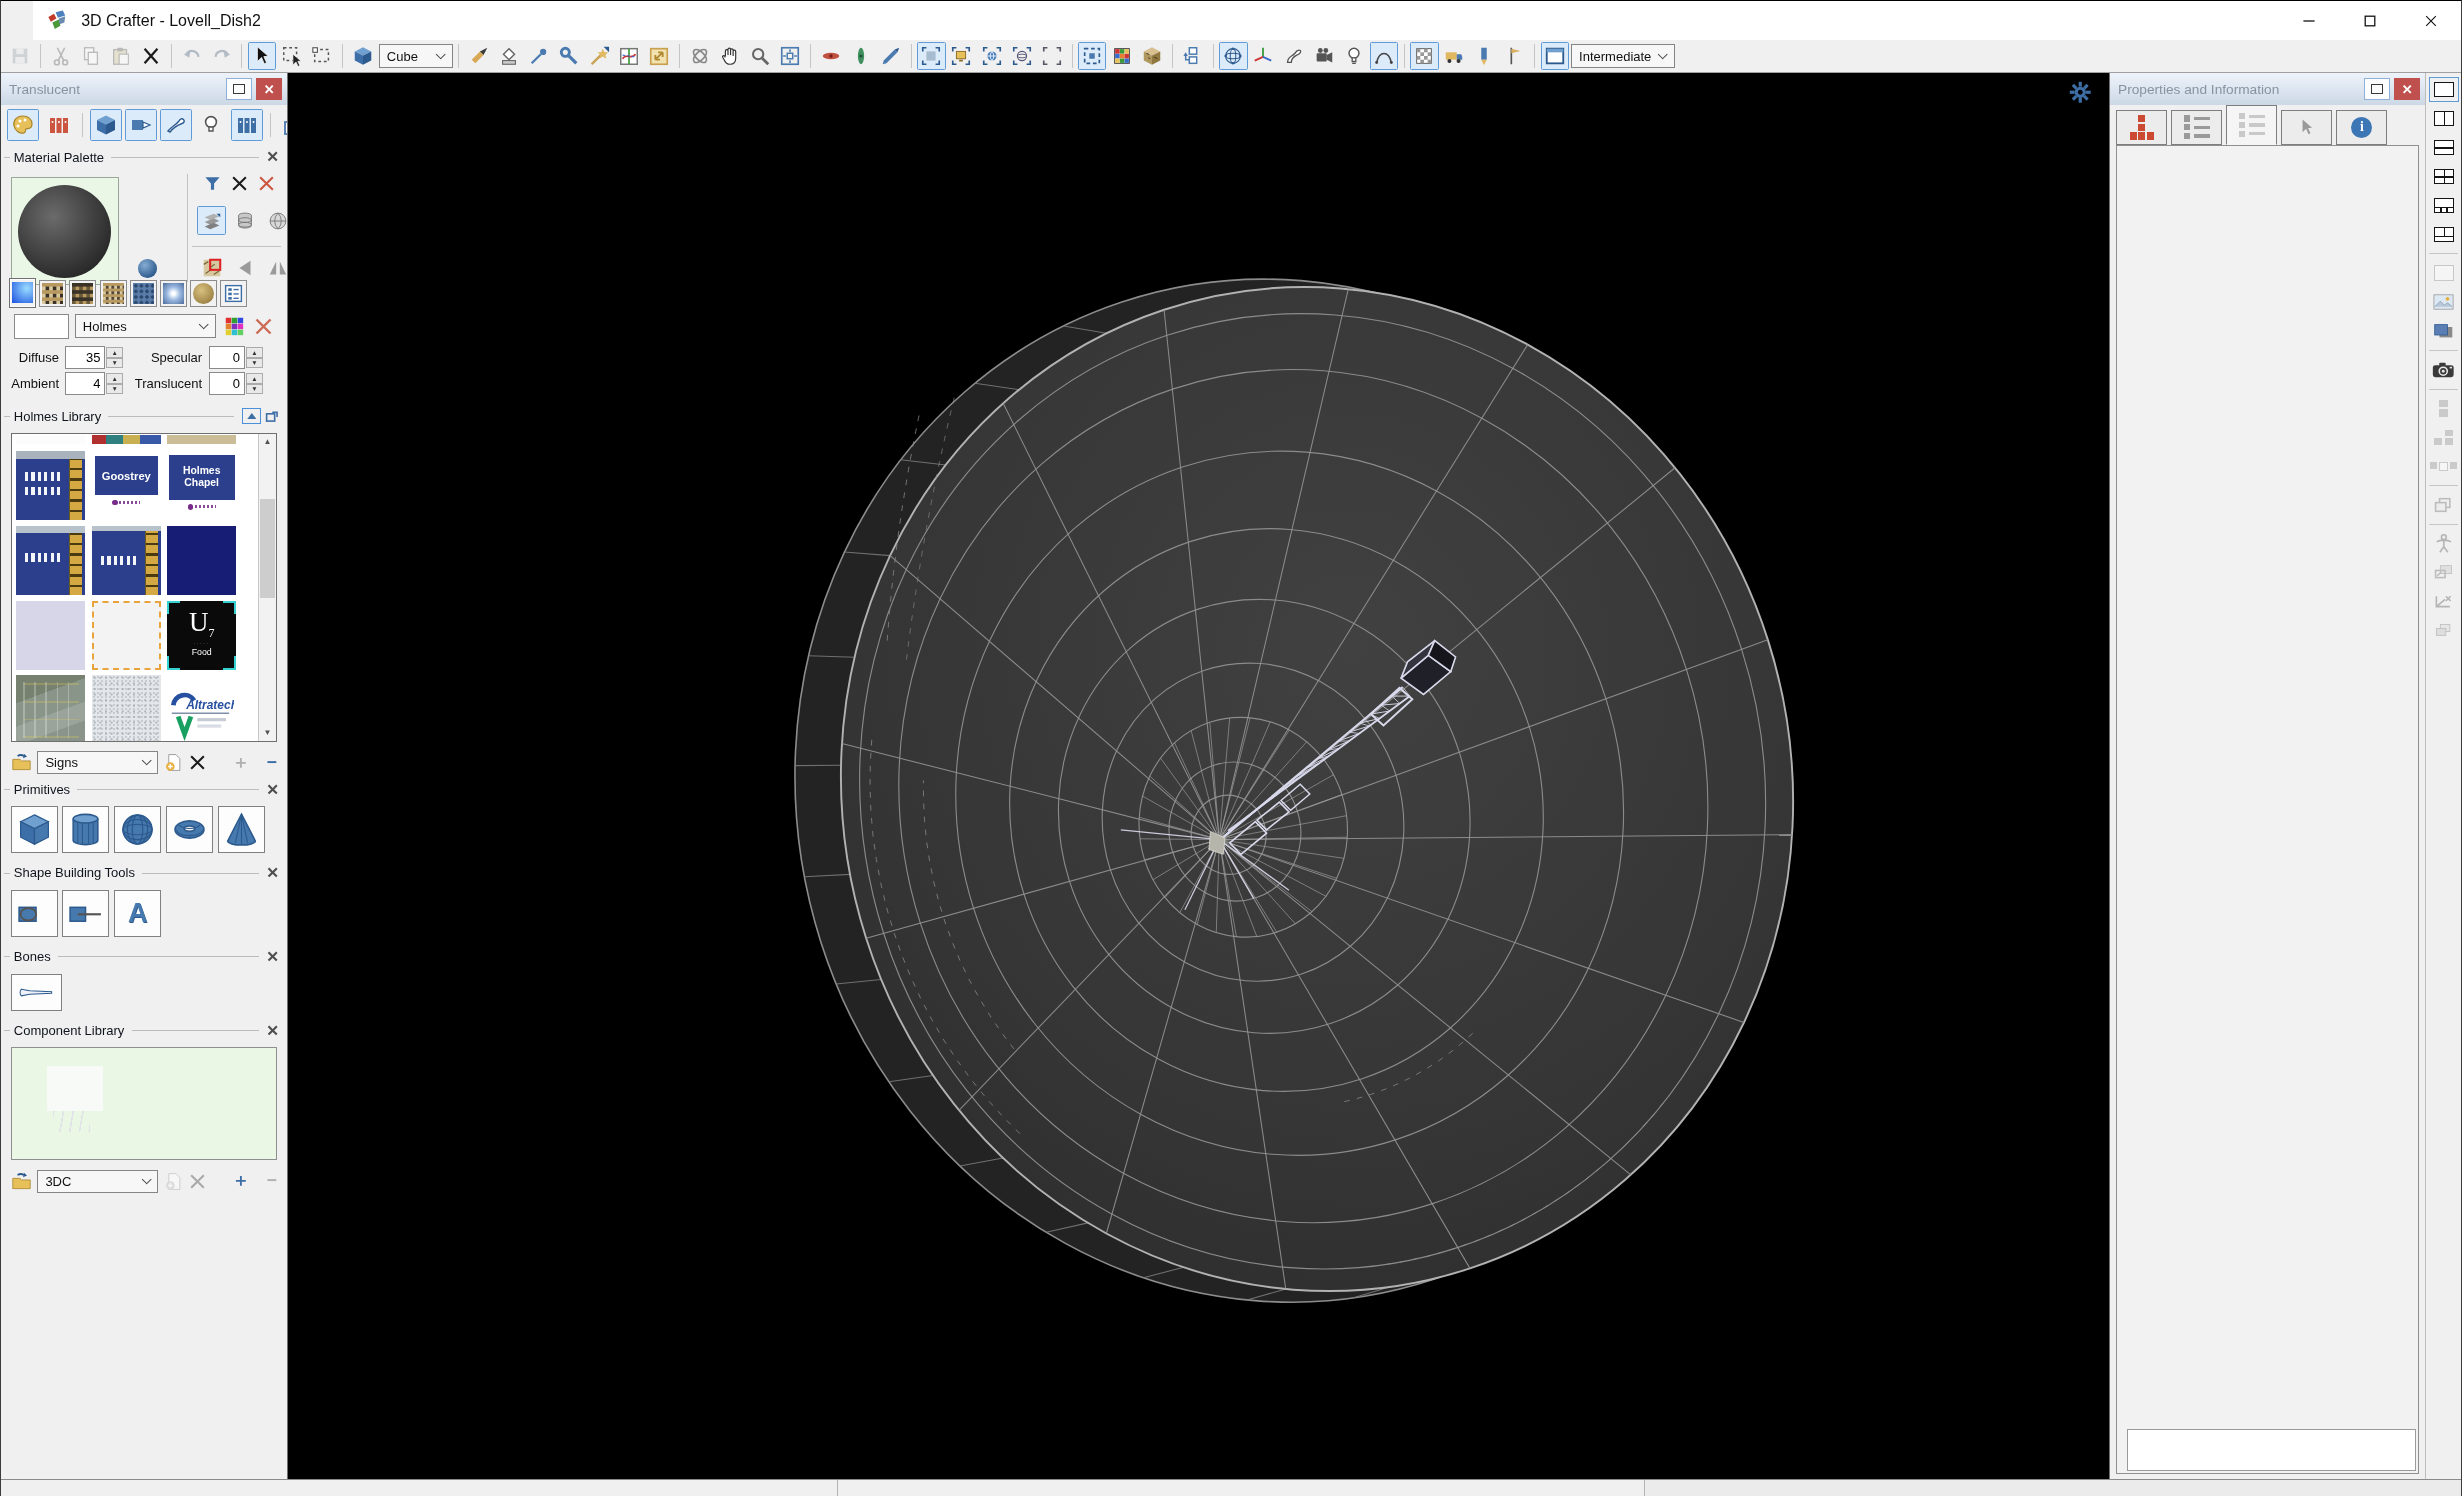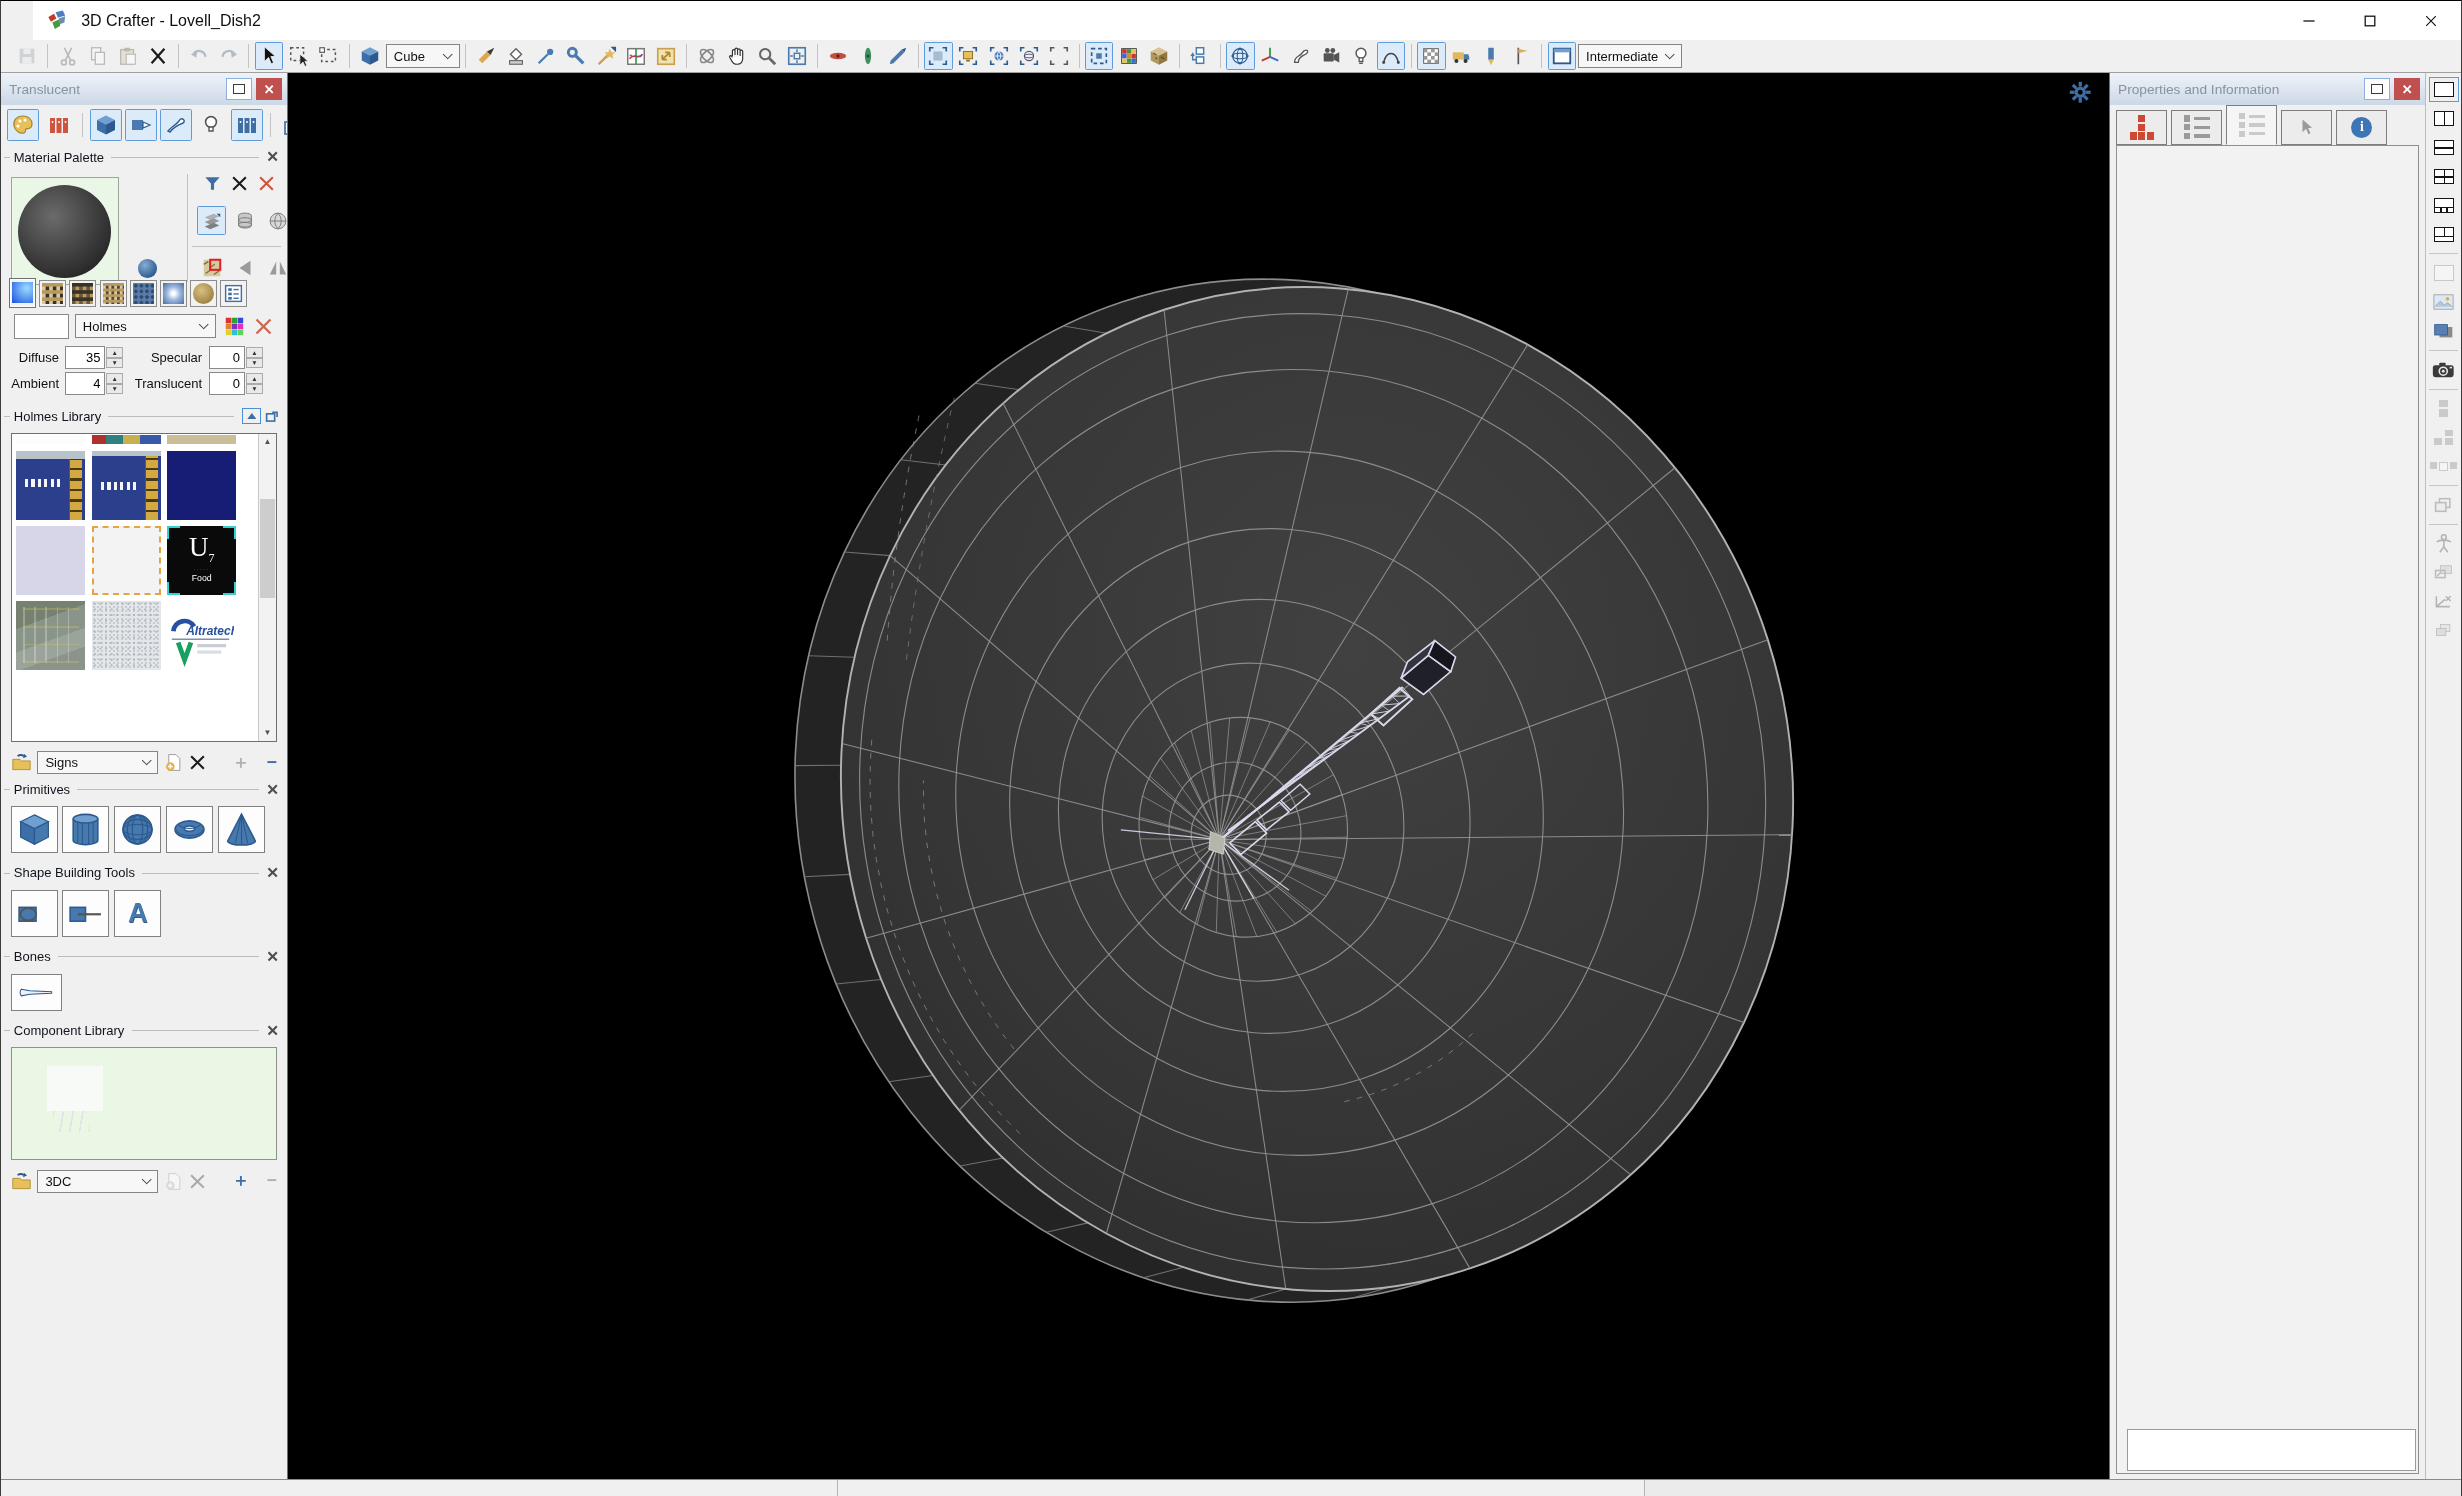--- a/index.html
+++ b/index.html
@@ -13,21 +13,21 @@
   .title-text{font-size:16px;color:#101010;margin-left:11.2px;}
   .win-controls{margin-left:auto;display:flex;height:100%;}
   .win-btn{width:61px;height:100%;display:flex;align-items:center;justify-content:center;color:#1a1a1a;}
 
   
   .menubar{height:24px;background:#f0f0f0;padding-left:6.4px;flex:0 0 auto;display:flex;align-items:center;}
   .menu-item{display:inline-block;padding:2.4px 12px;font-size:13.7px;color:#161616;}
   .menu-item::first-letter{text-decoration:underline;}
 
   
-  .toolbar{height:32px;background:#f0f0f0;border-bottom:0.8px solid #a0a0a0;display:flex;align-items:center;padding:0 12px;gap:1.6px;flex:0 0 auto;}
+  .toolbar{height:32px;background:#f0f0f0;border-bottom:0.8px solid #a0a0a0;display:flex;align-items:center;padding:0 5px;gap:1.6px;flex:0 0 auto;}
   .tsep{width:0.8px;height:24px;background:#c4c4c4;margin:0 4px;flex:0 0 auto;}
   .icn{width:26.5px;height:26.5px;display:flex;align-items:center;justify-content:center;border:0.8px solid transparent;border-radius:1.6px;flex:0 0 auto;}
   .icn svg{width:22px;height:22px;display:block;}
   .icn.active{border-color:#5f9bd8;background:#dcebfa;}
   .icn.dis{opacity:.45;}
   .dd{height:24px;background:#f7f7f7;border:0.8px solid #858585;display:flex;align-items:center;font-size:13px;color:#111;padding-left:7.2px;box-sizing:border-box;}
   .dd .chev{margin-left:auto;margin-right:7.2px;width:6.4px;height:6.4px;border-right:1.6px solid #4a4a4a;border-bottom:1.6px solid #4a4a4a;transform:rotate(45deg);margin-top:-3.2px;}
 
   
   .main{flex:1;display:flex;min-height:0;}
@@ -775,20 +775,44 @@
               <path d="M9 4h6v6" fill="none" stroke="#3d6ea5" stroke-width="2"></path>
             </svg>
         </span>
       </div>
       <div class="texgrid">
         <div class="tiles">
           <div class="sliver">
             <div style="background:#fcfcfc;"></div>
             <div style="background:linear-gradient(90deg,#b03030 0 20%,#308080 20% 45%,#c8b050 45% 70%,#3858a8 70%);"></div>
             <div style="background:#cabd98;"></div>
+          </div>
+          <div class="trow">
+            <div class="tile sign-edge">
+                <span class="topstrip"></span>
+                <span class="goldstrip" style="background:repeating-linear-gradient(0deg,#d4a843 0 8px,#4a3a10 8px 10.4px);"></span>
+                <div class="inner">
+                  <div class="bars"></div>
+                  <div class="bars" style="margin-top:5.6px;"></div>
+                </div>
+              </div>
+            <div class="tile goostrey">
+              <div class="signblock" style="margin:4.8px 3.2px 0 3.2px;height:39px;font-size:11.2px;">Goostrey</div>
+              <div class="brandmark">
+                  <i></i>
+                  <b></b>
+                </div>
+            </div>
+            <div class="tile holmes">
+              <div class="signblock" style="margin:3.2px 1.6px 0 1.6px;height:45px;font-size:10.4px;padding:0 2.4px;line-height:1.15;">Holmes Chapel</div>
+              <div class="brandmark">
+                  <i></i>
+                  <b></b>
+                </div>
+            </div>
           </div>
           <div class="trow">
             <div class="tile sign-edge">
                 <span class="topstrip" style="background:#b8c2ca;"></span>
                 <span class="goldstrip" style="background:repeating-linear-gradient(0deg,#d4a843 0 8px,#4a3a10 8px 10.4px);"></span>
                 <div class="inner" style="top:24px;">
                   <div class="bars"></div>
                 </div>
               </div>
             <div class="tile sign-edge">

